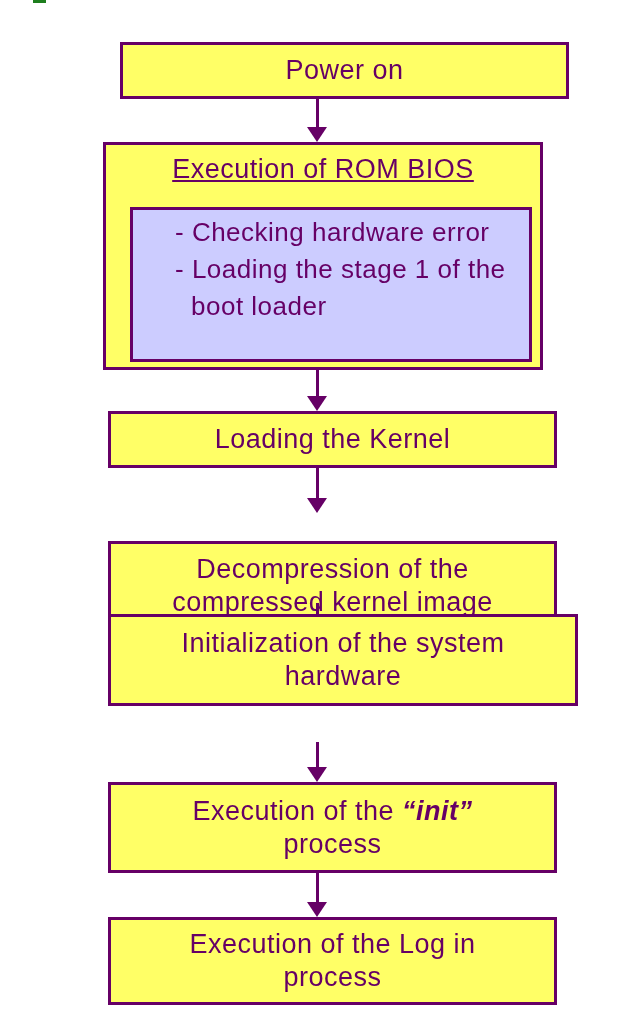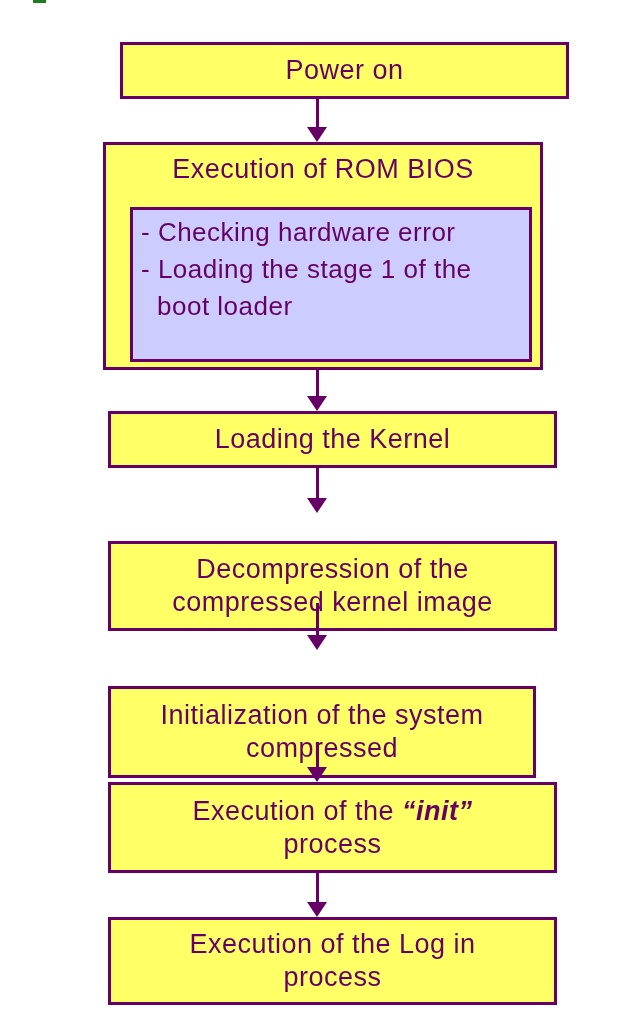--- a/index.html
+++ b/index.html
@@ -37,39 +37,40 @@
     align-items:center;
     justify-content:center;
     text-align:center;
     font-size:27px;
     letter-spacing:0.5px;
     line-height:33px;
   }
   .box .label-line{width:100%;}
   .box.rom{
     justify-content:flex-start;
+    text-decoration:underline;
   }
   .rom-title{
     width:100%;
     padding-top:8px;
     text-align:center;
   }
   .inner-box{
     position:absolute;
     left:24px; top:62px;
     box-sizing:border-box;
     width:402px; height:155px;
     background:var(--inner-fill);
     border:3px solid var(--line);
     text-align:left;
     font-size:26px;
     line-height:37px;
     padding:4px 6px 0 8px;
   }
-  .bullet-line{white-space:nowrap;}
+  .bullet-line{white-space:nowrap;margin-left:34px;}
   .bullet-line.indent{padding-left:16px;}
   .bold{font-weight:bold;font-style:italic;}
   .arrow{
     position:absolute;
     width:22px;
     display:flex;
     flex-direction:column;
     align-items:center;
   }
   .arrow-stem{
@@ -126,23 +127,23 @@
   <div class="box" style="left:108px;top:513px;width:449px;height:90px;margin-top:28px;">
     <div class="label-line">Decompression of the</div>
     <div class="label-line">compressed kernel image</div>
   </div>
 
   <div class="arrow" style="left:306px;top:603px;height:47px;">
     <div class="arrow-stem"></div>
     <div class="arrow-head"></div>
   </div>
 
-  <div class="box" style="left:108px;top:686px;width:428px;height:92px;align-items:flex-end;">
+  <div class="box" style="left:108px;top:614px;width:470px;height:92px;align-items:flex-end;">
     <div class="label-line">Initialization of the system</div>
-    <div class="label-line">compressed</div>
+    <div class="label-line">hardware</div>
   </div>
 
   <div class="arrow" style="left:306px;top:742px;height:40px;">
     <div class="arrow-stem"></div>
     <div class="arrow-head"></div>
   </div>
 
   <div class="box" style="left:108px;top:782px;width:449px;height:91px;">
     <div class="label-line">
       <span>Execution of the</span>

